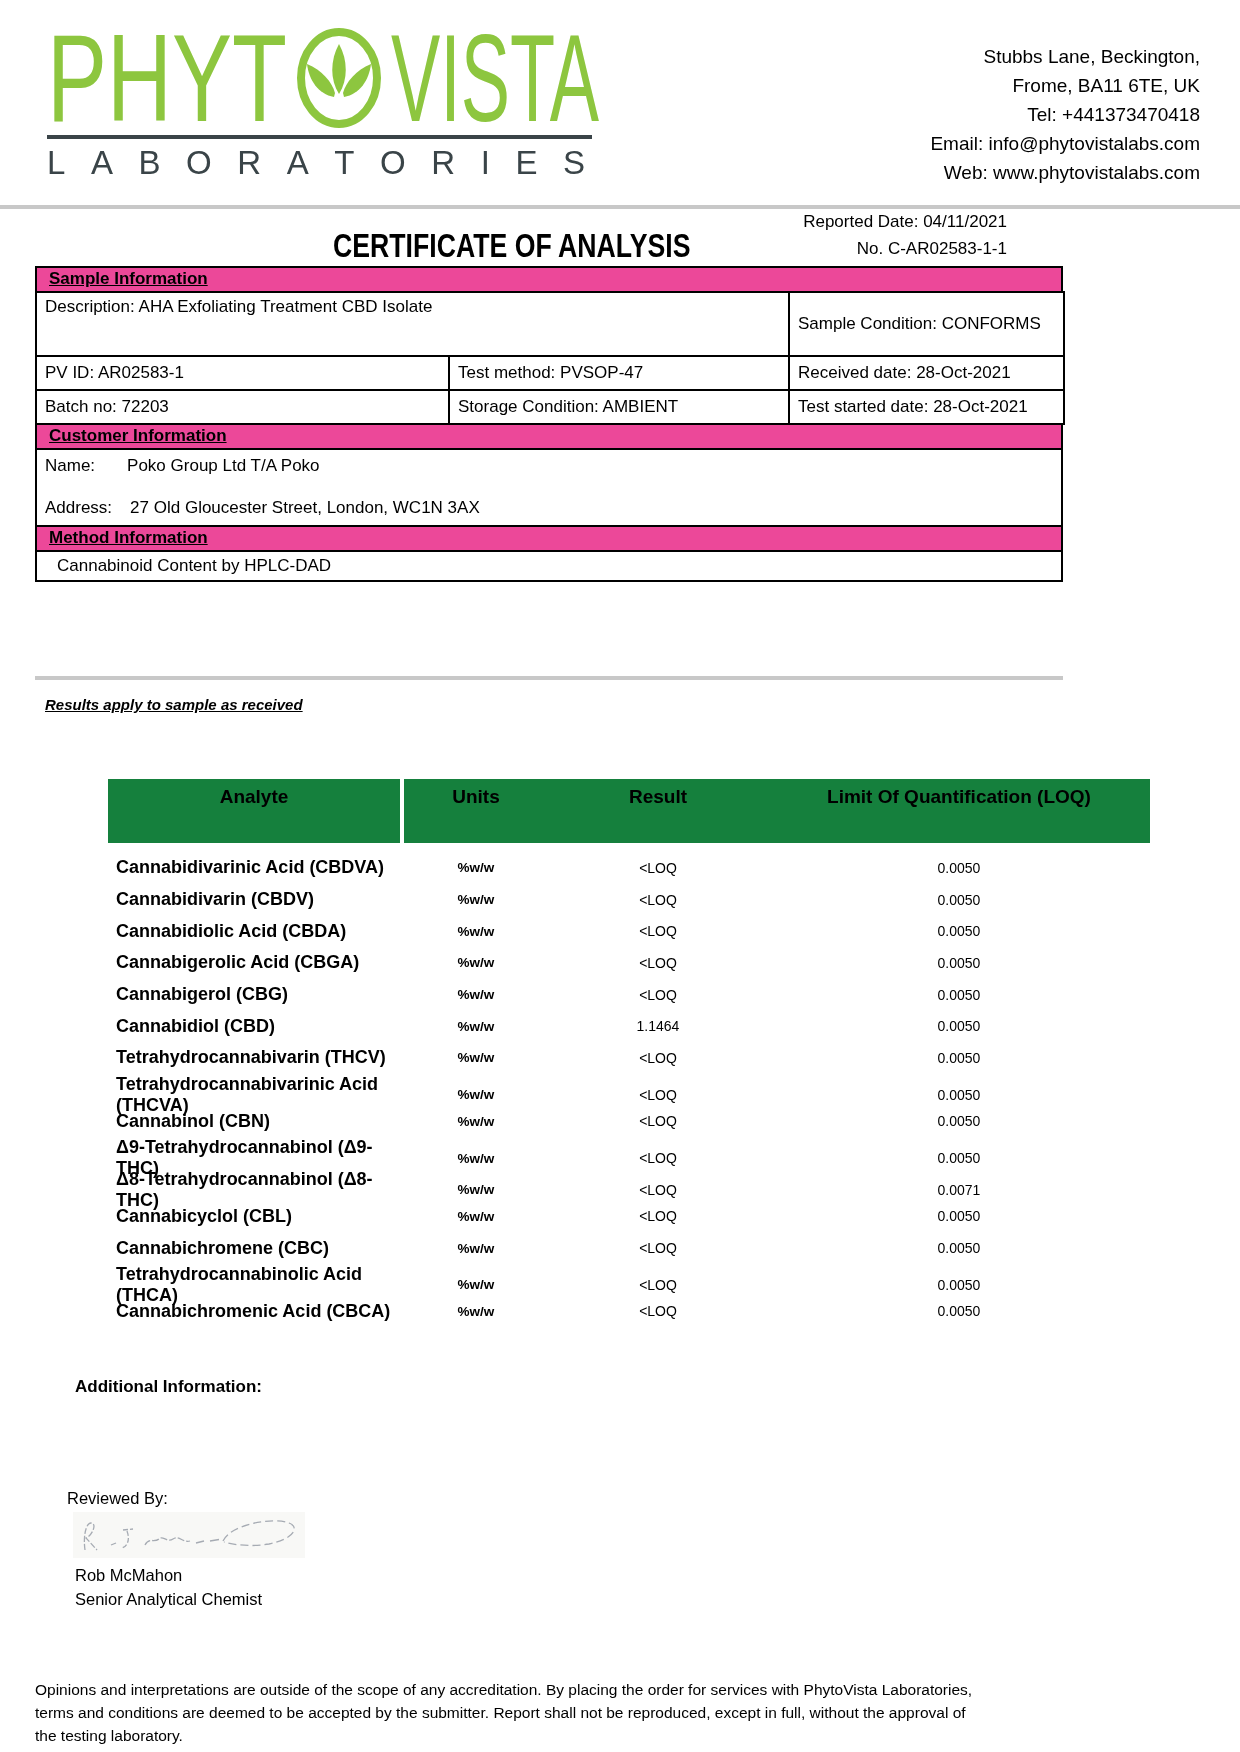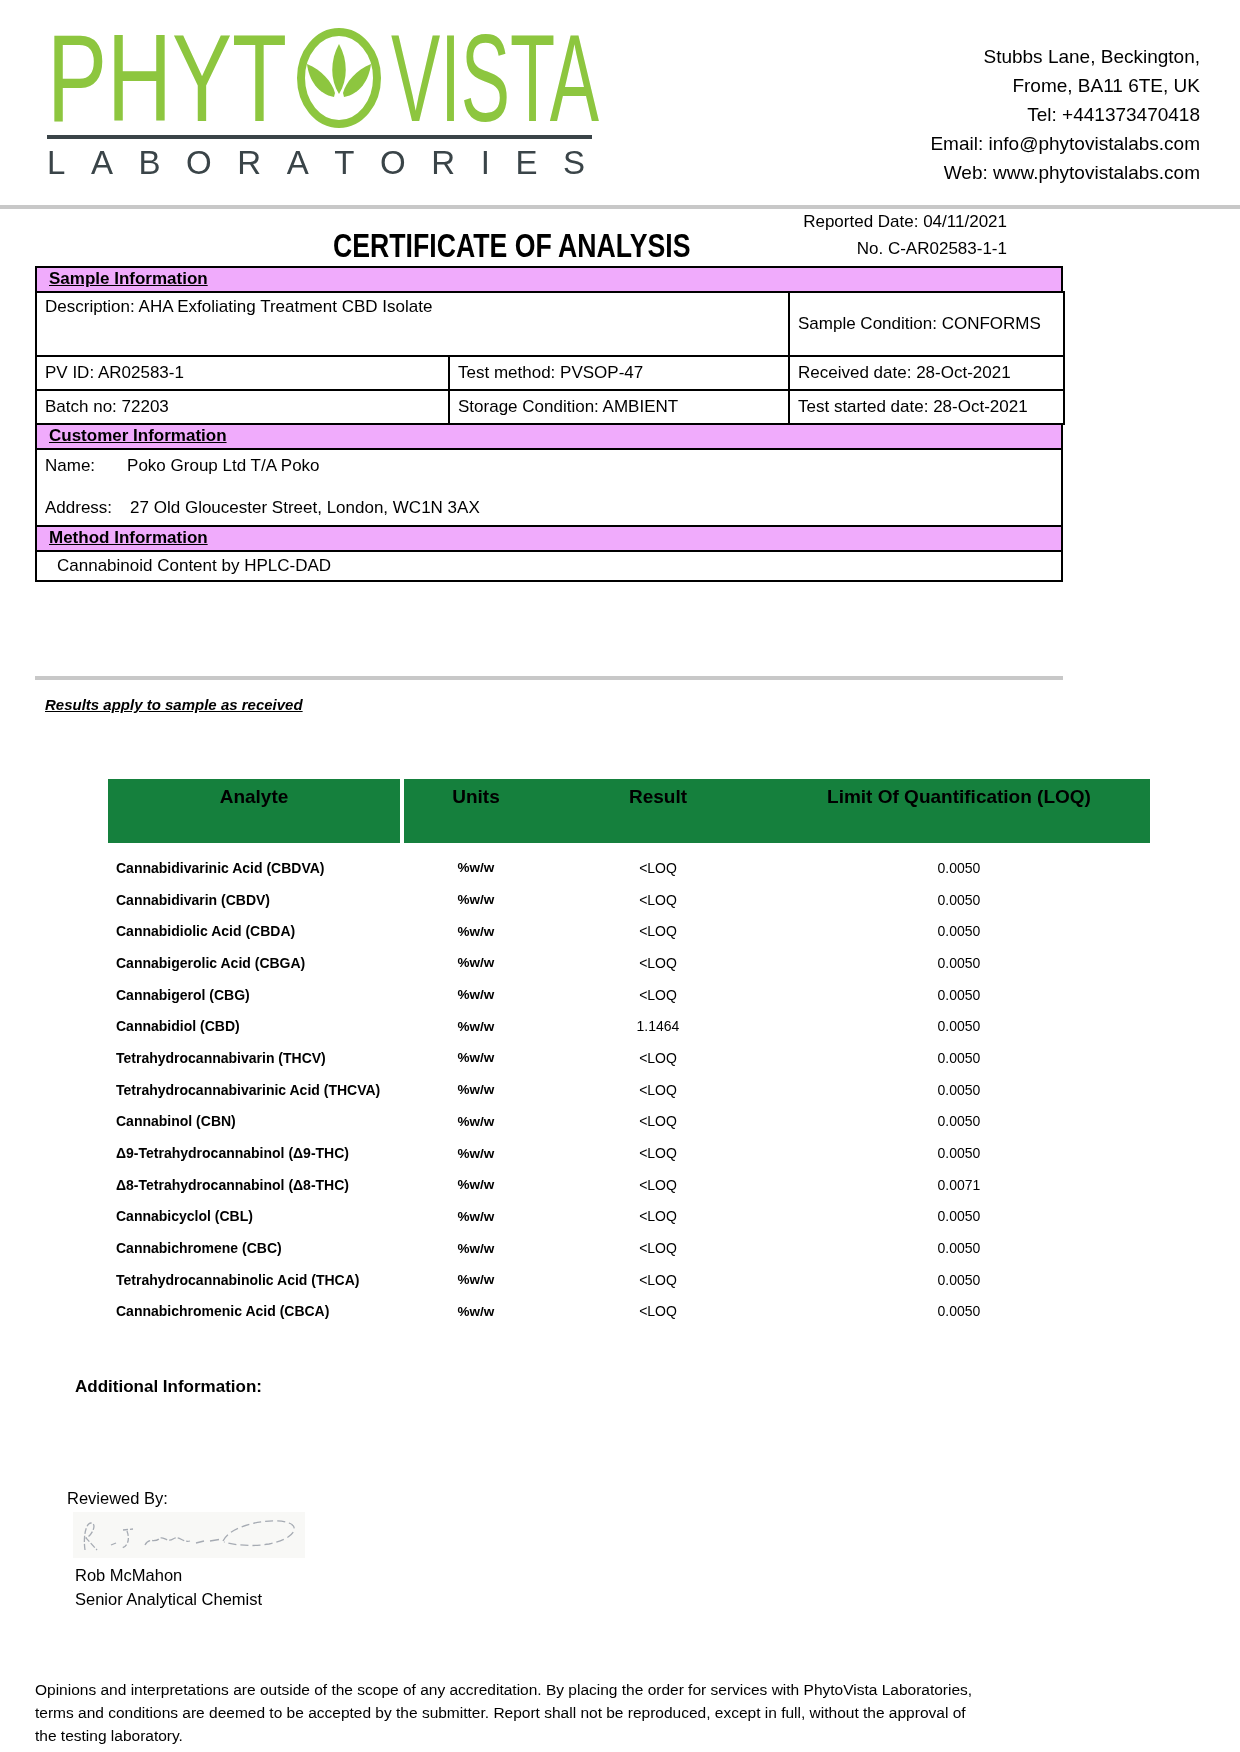--- a/index.html
+++ b/index.html
@@ -19,21 +19,21 @@
 
   
   .titleblock { position:absolute; top:210px; left:0; width:1240px; height:62px; }
   .reported   { position:absolute; top:2px;  right:233px; font-size:17px; }
   .cert-no    { position:absolute; top:29px; right:233px; font-size:17px; }
   .cert-title { position:absolute; top:17px; left:333px; font-size:31px; font-weight:bold;
                 transform:scale(0.86,1.08); transform-origin:left top; white-space:nowrap; }
 
   
   .info { position:absolute; top:268px; left:35px; width:1028px; }
-  .bar  { background:#f0abfc; border:2px solid #000; padding:1px 0 2px 12px;
+  .bar  { background:#ec4899; border:2px solid #000; padding:1px 0 2px 12px;
           font-size:17px; font-weight:bold; margin-top:-2px; line-height:20px; }
   .bar span { text-decoration:underline; }
   .cells { display:grid; margin-top:-2px; }
   .cell  { border:2px solid #000; margin-left:-2px; padding:3px 8px; font-size:17px; line-height:22px; }
   .cells .cell:first-child { margin-left:0; }
   .r1 { grid-template-columns:755px 275px; }
   .r1 .desc { height:56px; }
   .r1 .cond { display:flex; align-items:center; }
   .r2, .r3 { grid-template-columns:415px 340px 275px; margin-top:-2px; }
   .r2 .cell, .r3 .cell { display:flex; align-items:center; height:26px; }
@@ -46,21 +46,21 @@
   .note  { margin:16px 0 0 10px; font-size:15px; font-weight:bold; font-style:italic;text-decoration:underline; }
 
   
   .rtable { margin:66px 0 0 73px; width:1042px; }
   .rheader, .rrow { display:grid; grid-template-columns:292px 4px 144px 220px 382px; }
   .rheader { height:64px; }
   .rheader .h { background:#15803d; font-weight:bold; font-size:19px; text-align:center; padding-top:7px; }
   .rheader .c-gap { background:#fff; }
   .rows { margin-top:9px; }
   .rrow { height:31.7px; align-items:center; }
-  .c-analyte { font-weight:bold; font-size:14px; padding-left:8px; }
+  .c-analyte { font-weight:bold; font-size:18px; padding-left:8px; }
   .c-units   { font-weight:bold; font-size:13.5px; text-align:center; }
   .c-result, .c-loq { font-size:14px; text-align:center; }
 
   
   .additional { margin:50px 0 0 40px; font-size:17px; font-weight:bold; }
   .reviewed   { margin:92px 0 0 32px; font-size:16.5px; }
   .sig        { margin:4px 0 0 38px; display:block; }
   .sig-name   { margin:8px 0 0 40px; font-size:16.5px; }
   .sig-title  { margin:5px 0 0 40px; font-size:16.5px; }
   .footer { position:absolute; top:1678px; left:35px; width:1180px; font-size:15.5px; line-height:23px; }

